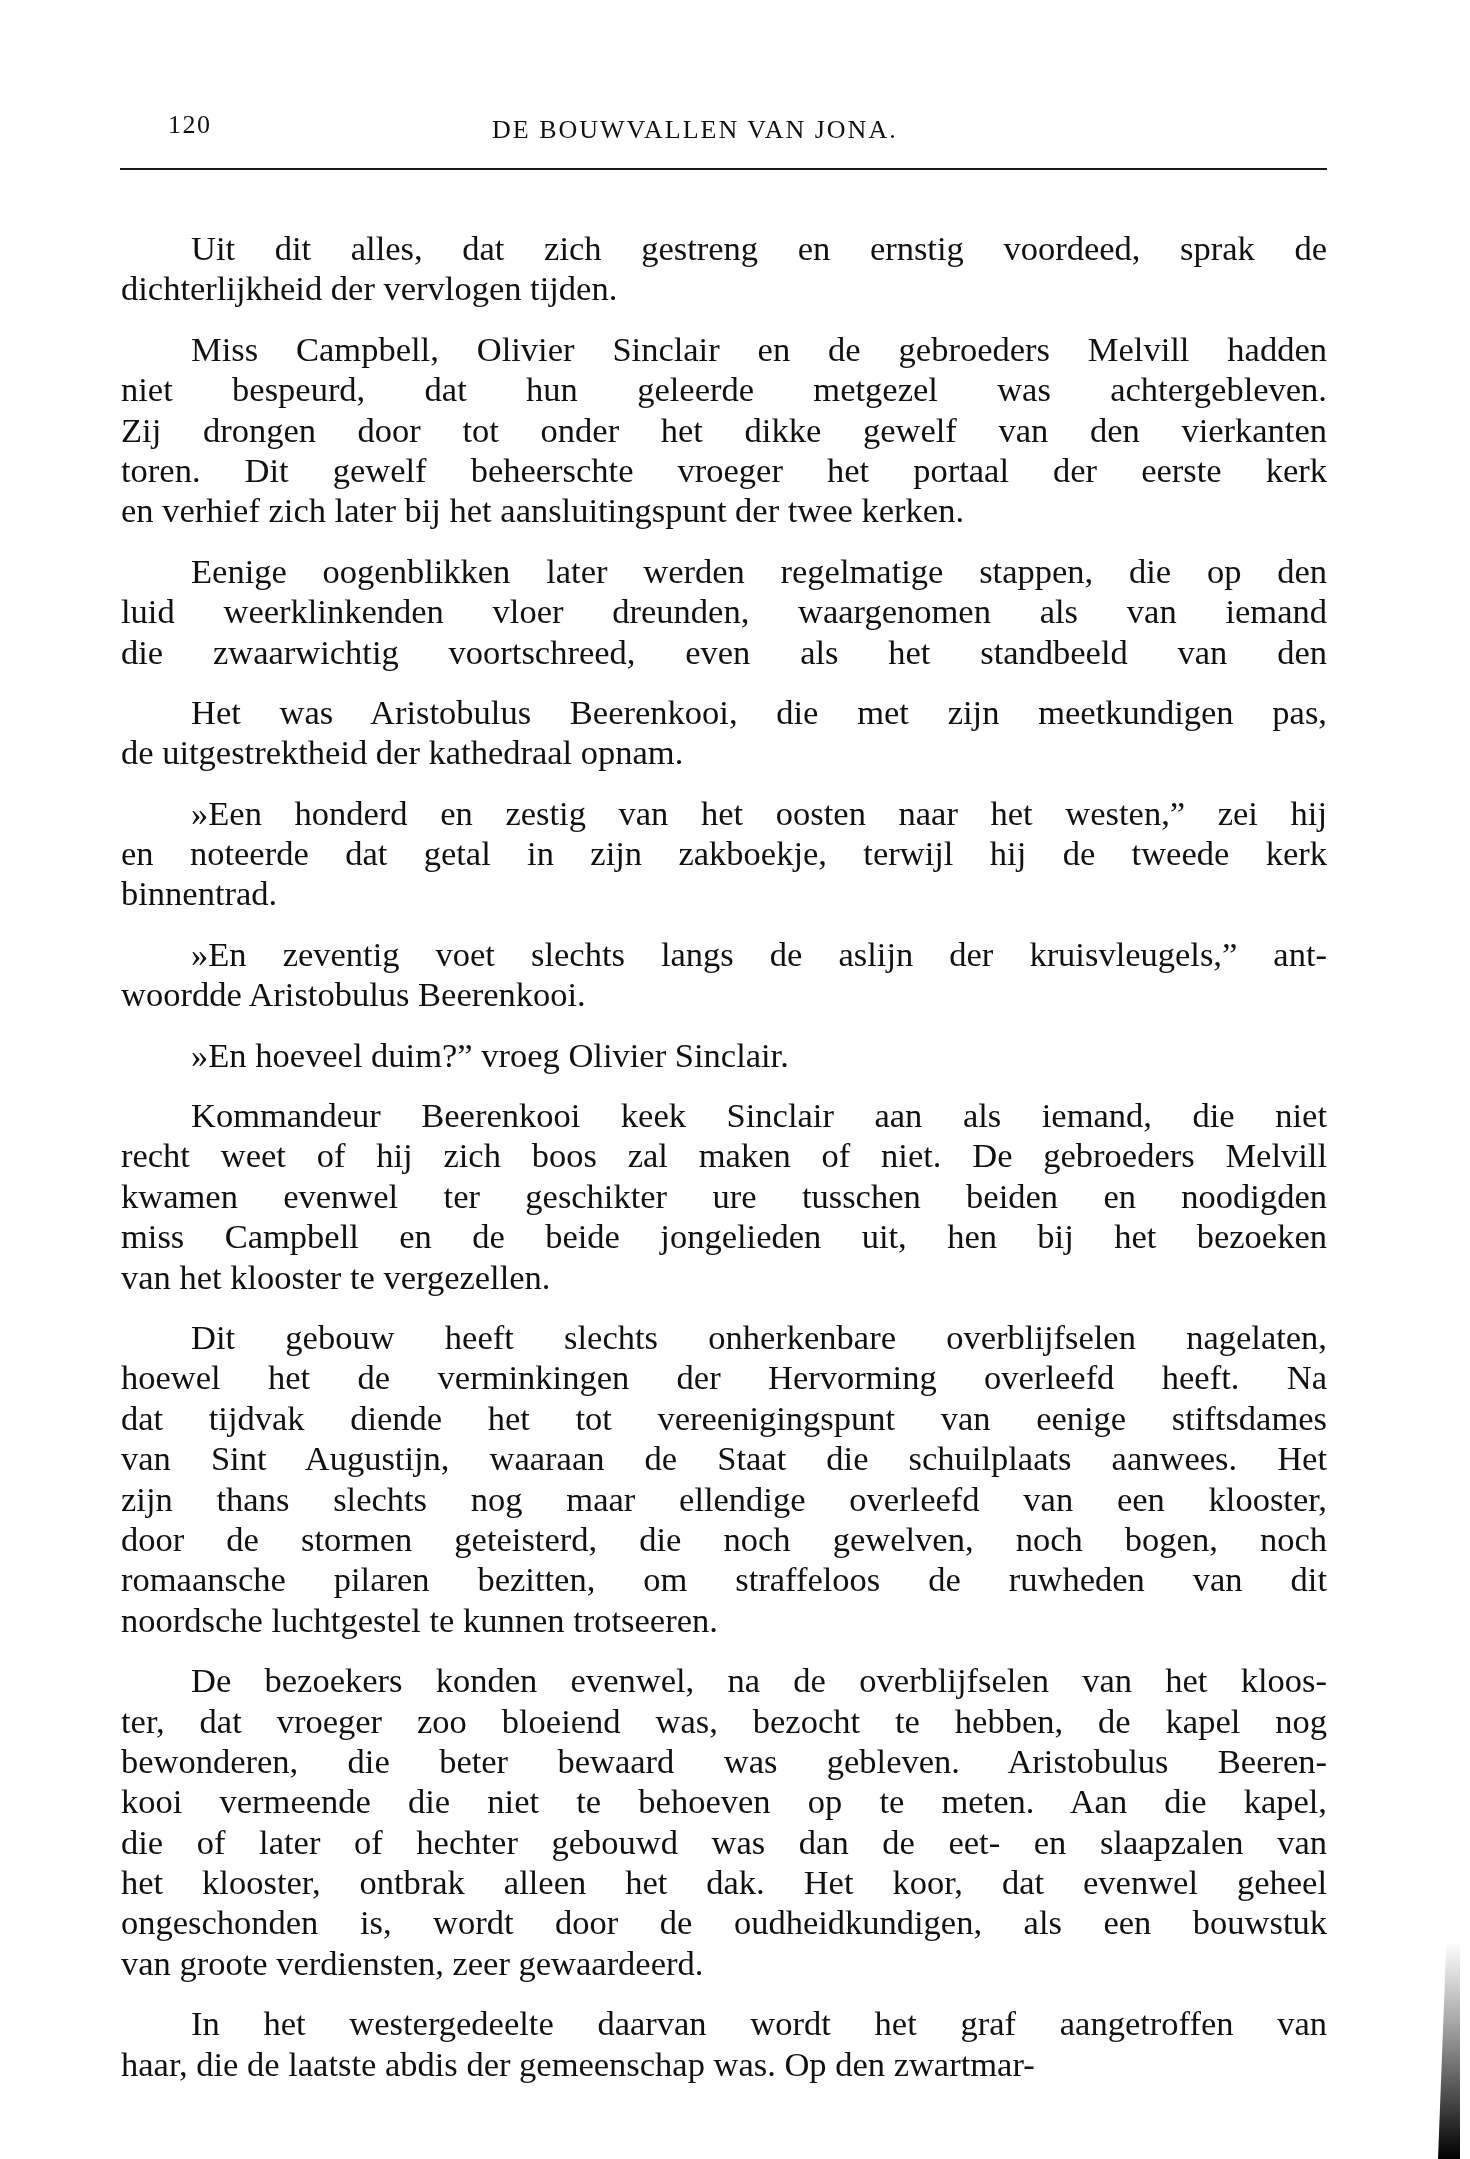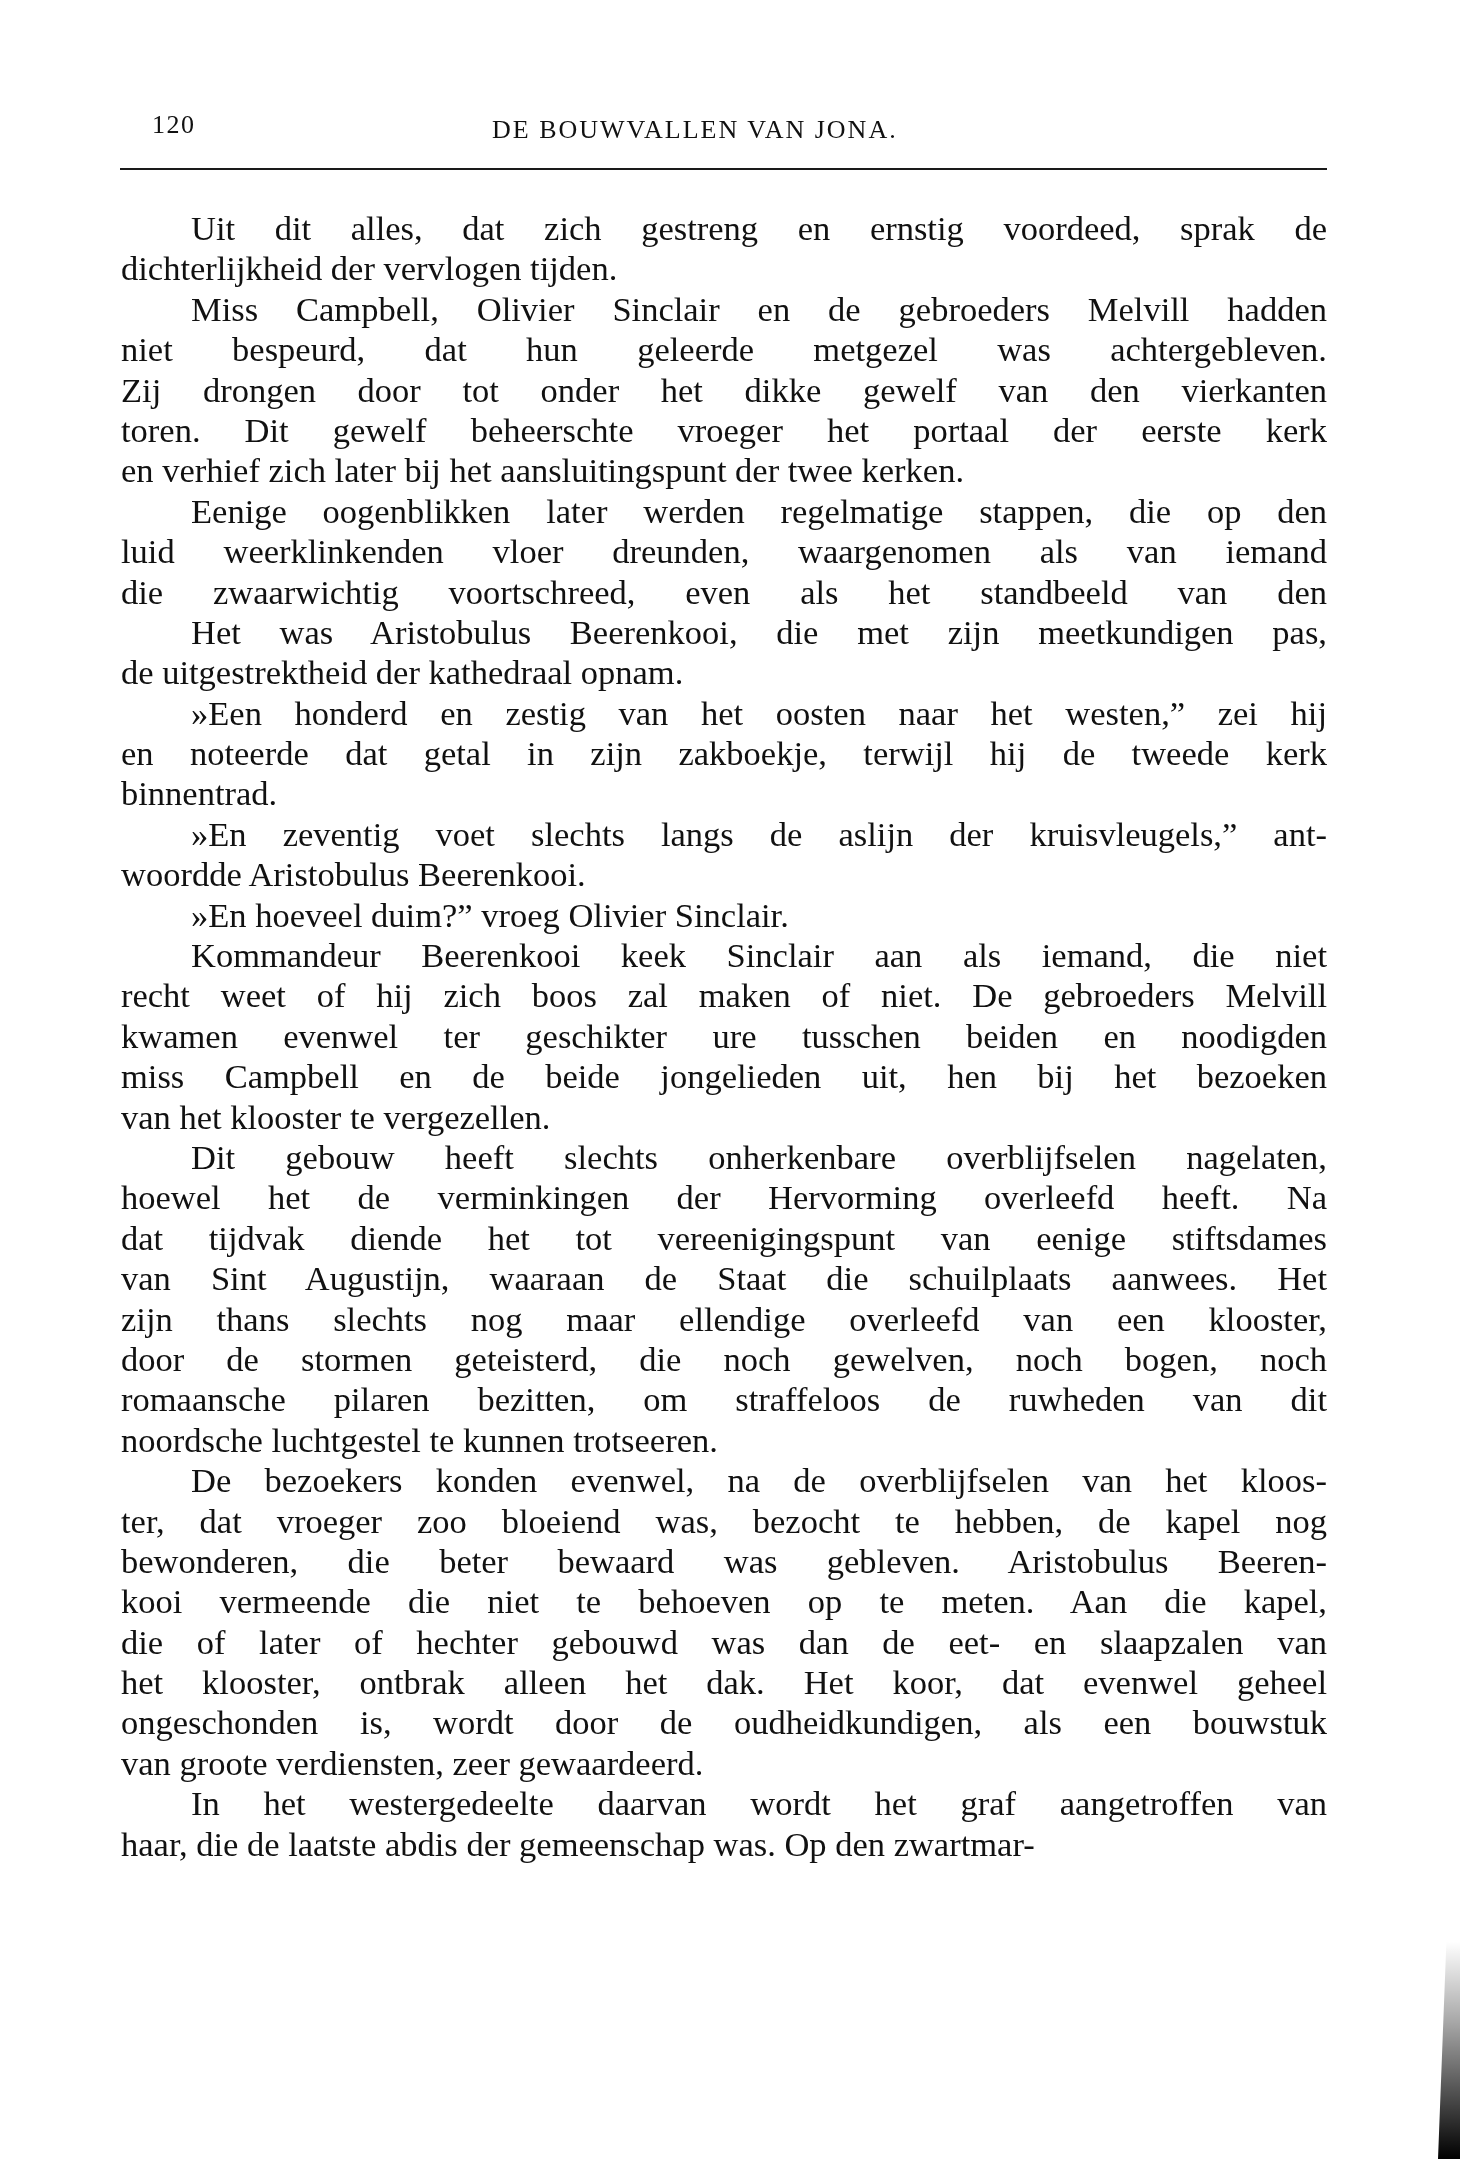--- a/index.html
+++ b/index.html
@@ -26,21 +26,21 @@
       top: 110px;
       left: 152px;
       width: 1172px;
       height: 36px;
       font-family: "Liberation Serif", serif;
       font-size: 26px;
       letter-spacing: 1.5px;
     }
     .page-number {
       position: absolute;
-      left: 0;
+      left: 16px;
       top: 0;
     }
     .running-title {
       position: absolute;
       left: 340px;
       top: 5px;
       letter-spacing: 2px;
       text-align: center;
     }
     .rule {
@@ -61,21 +61,21 @@
     }
     .line {
       display: block;
       height: 40.4px;
       line-height: 40.4px;
       white-space: nowrap;
       text-align: justify;
       text-align-last: justify;
       overflow: hidden;
     }
-    .line.first { text-indent: 70px; }
+    .line.first { text-indent: 70px; margin-top: 20px; }
     .line.last { text-align-last: left; }
     .scan-edge {
       position: absolute;
       right: 0;
       top: 0;
       width: 40px;
       height: 2159px;
     }
   </style>
 </head>

